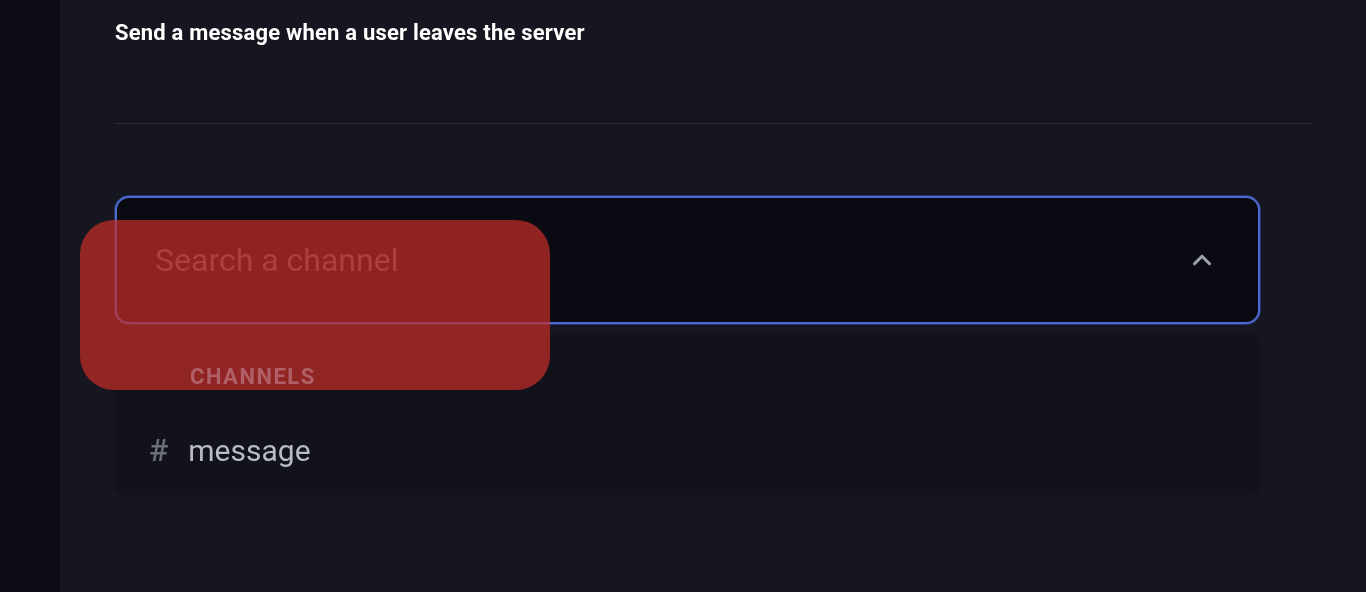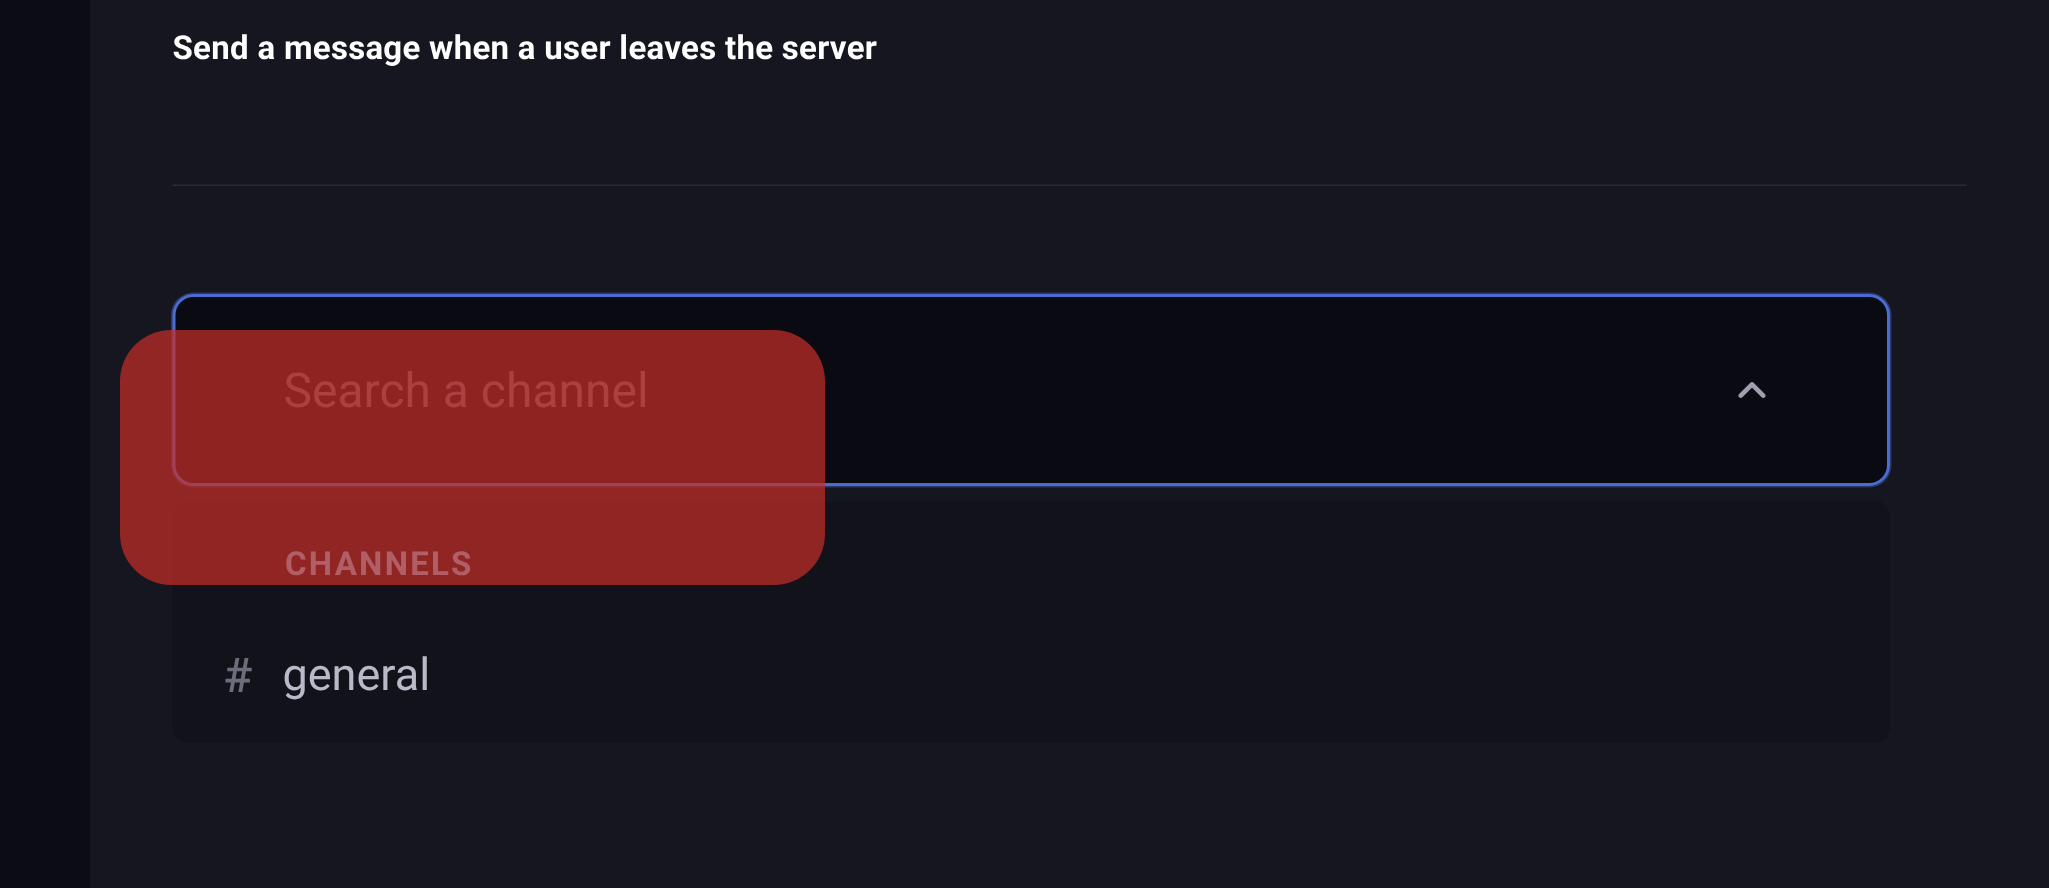--- a/index.html
+++ b/index.html
@@ -71,21 +71,21 @@
     }
     
     .select-input-wrapper {
       position: relative;
       background: #0a0b12;
       border: 2px solid #4a6bd1;
       border-radius: 14px;
       height: 128px;
       display: flex;
       align-items: center;
-      padding: 0 72px;
+      padding: 0 38px;
       box-shadow: 0 0 0 1px rgba(74,107,209,0.4);
     }
     
     .select-input {
       flex: 1;
       background: transparent;
       border: none;
       outline: none;
       color: #b0b3c2;
       font-size: 32px;
@@ -172,21 +172,21 @@
           <svg width="30" height="30" viewBox="0 0 24 24" fill="none" stroke="currentColor" stroke-width="2.5" stroke-linecap="round" stroke-linejoin="round">
             <polyline points="18 15 12 9 6 15"></polyline>
           </svg>
         </span>
       </div>
 
       <div class="dropdown-panel">
         <div class="dropdown-group-label">CHANNELS</div>
         <div class="dropdown-item">
           <span class="hash-icon">#</span>
-          <span>general</span>
+          <span>message</span>
         </div>
       </div>
     </div>
 
   </div>
 </div>
 
 <div class="highlight-overlay"></div>
 
 </body></html>

